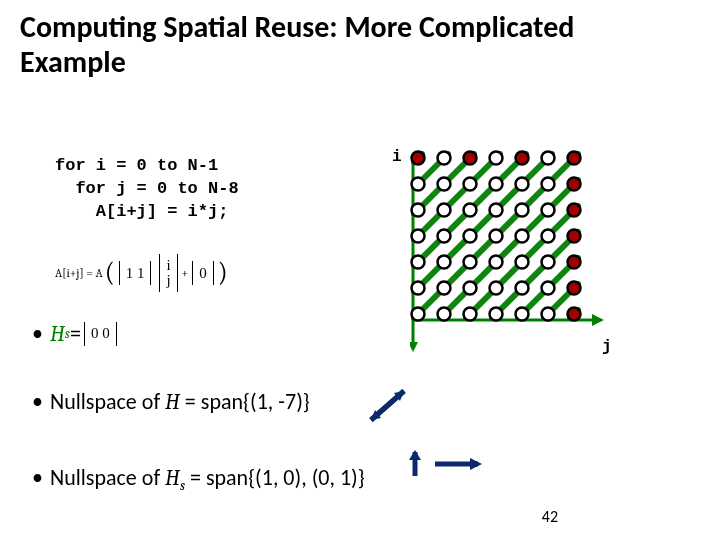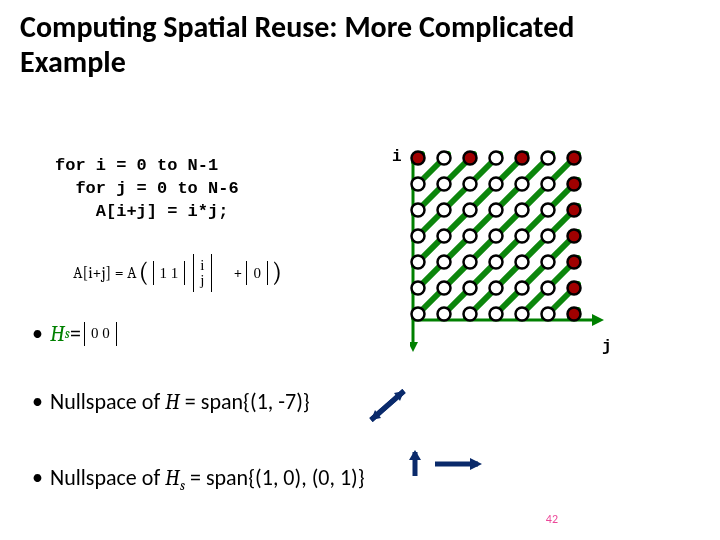--- a/index.html
+++ b/index.html
@@ -63,38 +63,38 @@
   .hs-label { font-style: italic; color: #008000; font-family: Cambria, serif; }
   .hs-sub { font-size: 14px; vertical-align: sub; }
   .nsh-line { top: 388px; }
   .nshs-line { top: 464px; }
   .ital { font-style: italic; font-family: Cambria, serif; }
   .mono { font-family: "Courier New", monospace; }
   .pagenum {
     position: absolute;
     right: 22px;
     bottom: 14px;
-    font-size: 12px;
-    color: #ec4899;
+    font-size: 16px;
+    color: #000000;
   }
   
   .smallmat {
     display: inline-flex;
     align-items: center;
     font-family: Liberation Serif, serif;
     font-size: 15px;
     margin: 0 4px;
     border-left: 1.5px solid #000;
     border-right: 1.5px solid #000;
     padding: 2px 6px;
     height: 34px;
   }
   .smallmat.col { flex-direction: column; line-height: 1.0; justify-content: center; height: 34px;}
   .smallmat.single { height: 20px; }
-  .eq-text { font-family: Cambria, serif; font-size: 16px; margin-left: 18px;}
+  .eq-text { font-family: Cambria, serif; font-size: 12px;}
   
   .plot {
     position: absolute;
     left: 410px;
     top: 150px;
   }
   .axis-i {
     position: absolute;
     left: 392px;
     top: 148px;
@@ -140,21 +140,21 @@
   }
 </style>
 </head>
 <body>
 
 <div class="slide">
 
   <div class="title">Computing Spatial Reuse: More Complicated Example</div>
 
   <div class="code-block"><span>for i = 0 to N-1</span>
-<span>  for j = 0 to N-6</span>
+<span>  for j = 0 to N-8</span>
 <span>    A[i+j] = i*j;</span></div>
 
   <div class="eq-line">
     <span class="eq-text">A[i+j] = A</span>
     <span style="font-size:26px; margin-left:2px;">(</span>
     <span class="smallmat single">1  1</span>
     <span class="smallmat col">
       <span>i</span>
       <span>j</span>
     </span>

